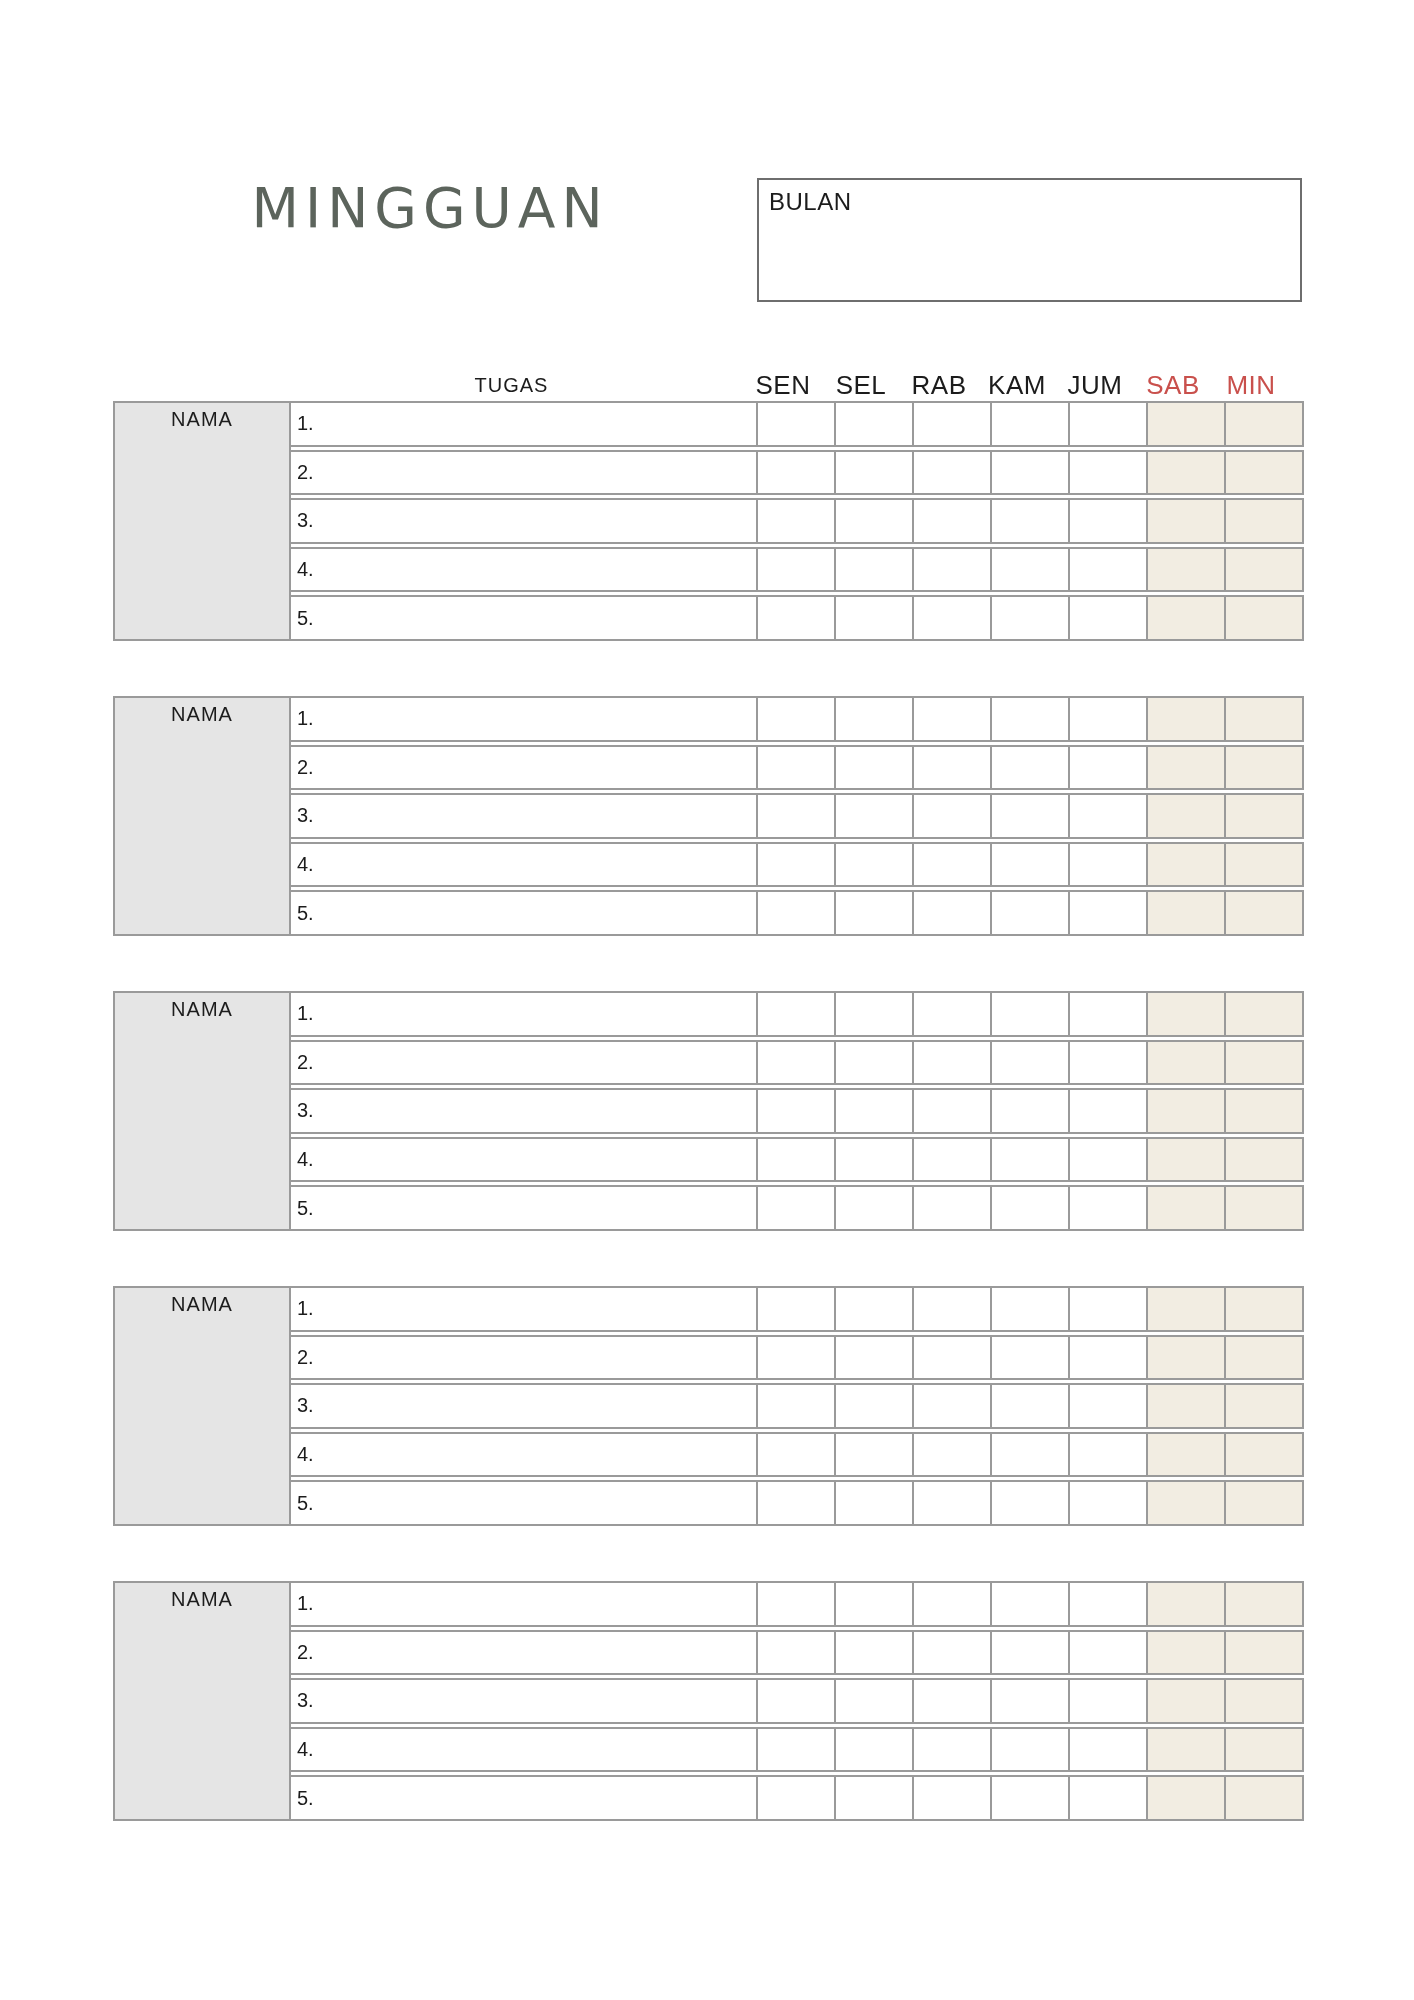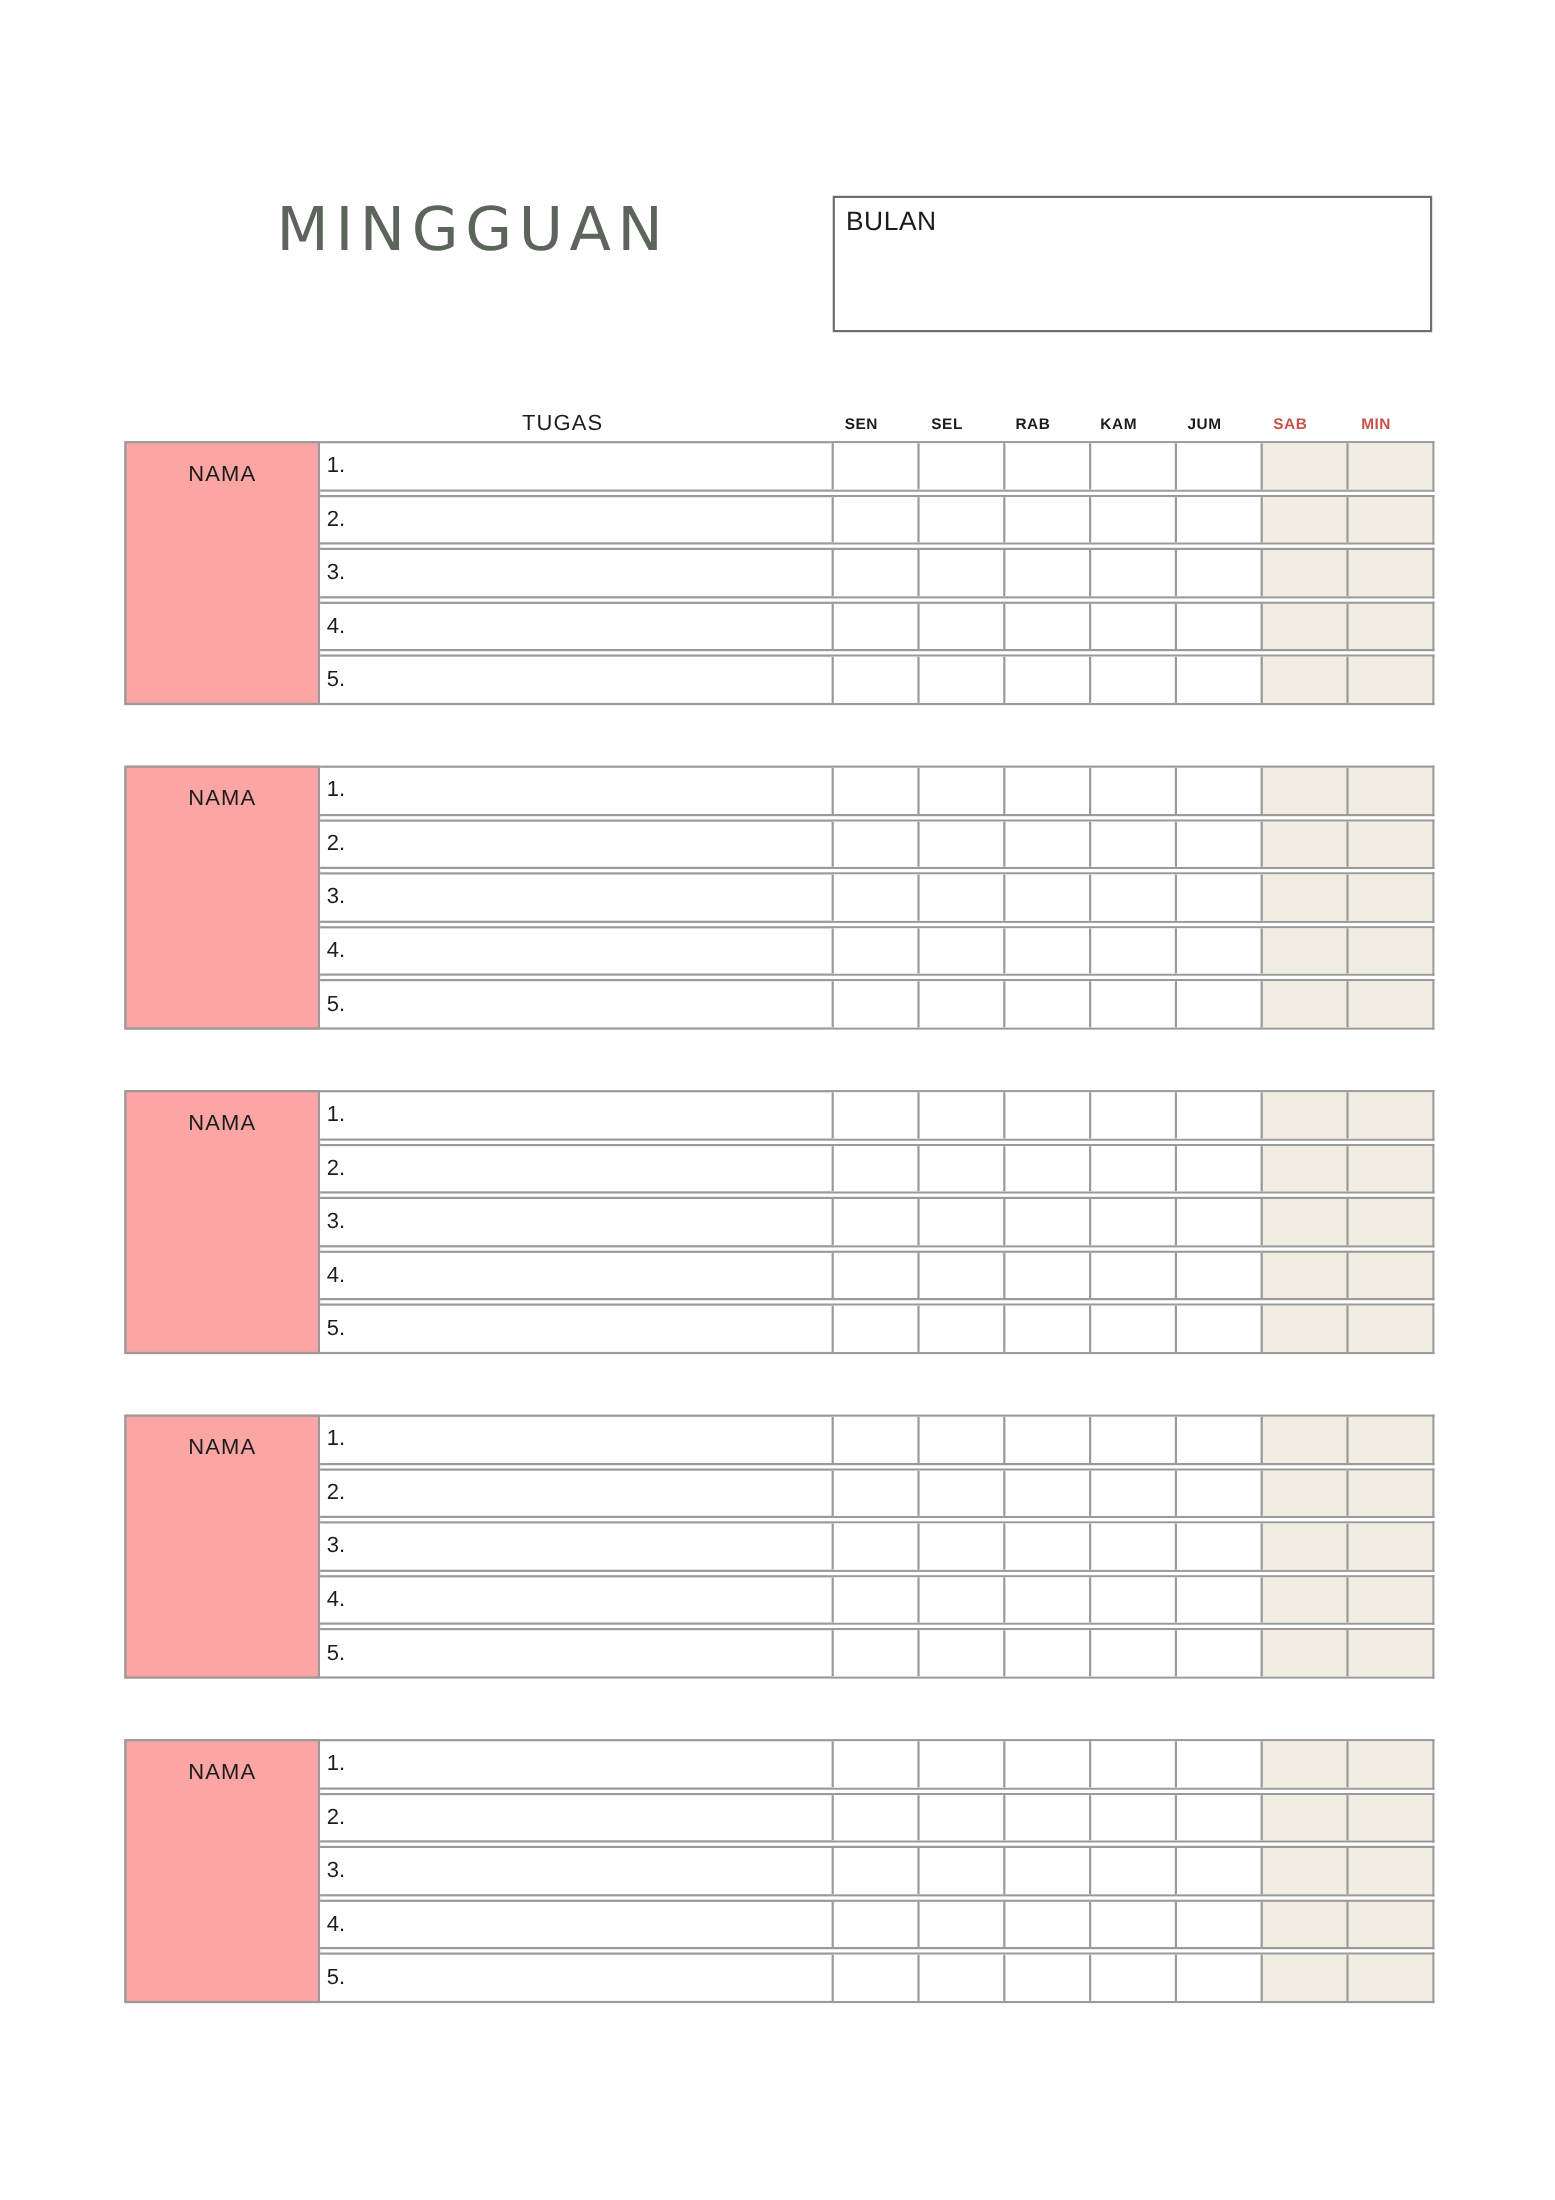--- a/index.html
+++ b/index.html
@@ -34,30 +34,30 @@
     display:flex;align-items:center;
   }
   .chart-header .spacer{width:178px;flex:none;}
   .tugas-head{
     width:465px;flex:none;text-align:center;
     font-size:20px;letter-spacing:1px;color:var(--text,#1c1c1c);
   }
   .days-head{width:546px;flex:none;display:flex;}
   .day-head{
     width:78px;flex:none;text-align:center;
-    font-size:14px;letter-spacing:0.5px;color:var(--text,#1c1c1c);font-weight:bold;
+    font-size:26px;letter-spacing:0.5px;color:var(--text,#1c1c1c);
   }
   .day-head.weekend{color:var(--red,#c9504c);}
   
   .sheet{position:absolute;left:113px;top:401px;width:1189px;}
   .block{display:flex;height:240px;margin-bottom:55px;}
   .name-cell{
     width:178px;flex:none;box-sizing:border-box;
     border:2px solid var(--border,#9a9a9a);
-    background:#fca5a5;text-align:center;padding-top:17px;
+    background:#e5e5e5;text-align:center;padding-top:5px;
   }
   .name-label{font-size:20px;letter-spacing:1px;color:var(--text,#1c1c1c);}
   .rows{flex:1;display:flex;flex-direction:column;gap:3px;}
   .row{
     flex:1;display:flex;box-sizing:border-box;background:#fff;
     border:2px solid var(--border,#9a9a9a);border-left:none;
   }
   .num-cell{
     width:465px;flex:none;box-sizing:border-box;
     display:flex;align-items:center;padding-left:6px;

